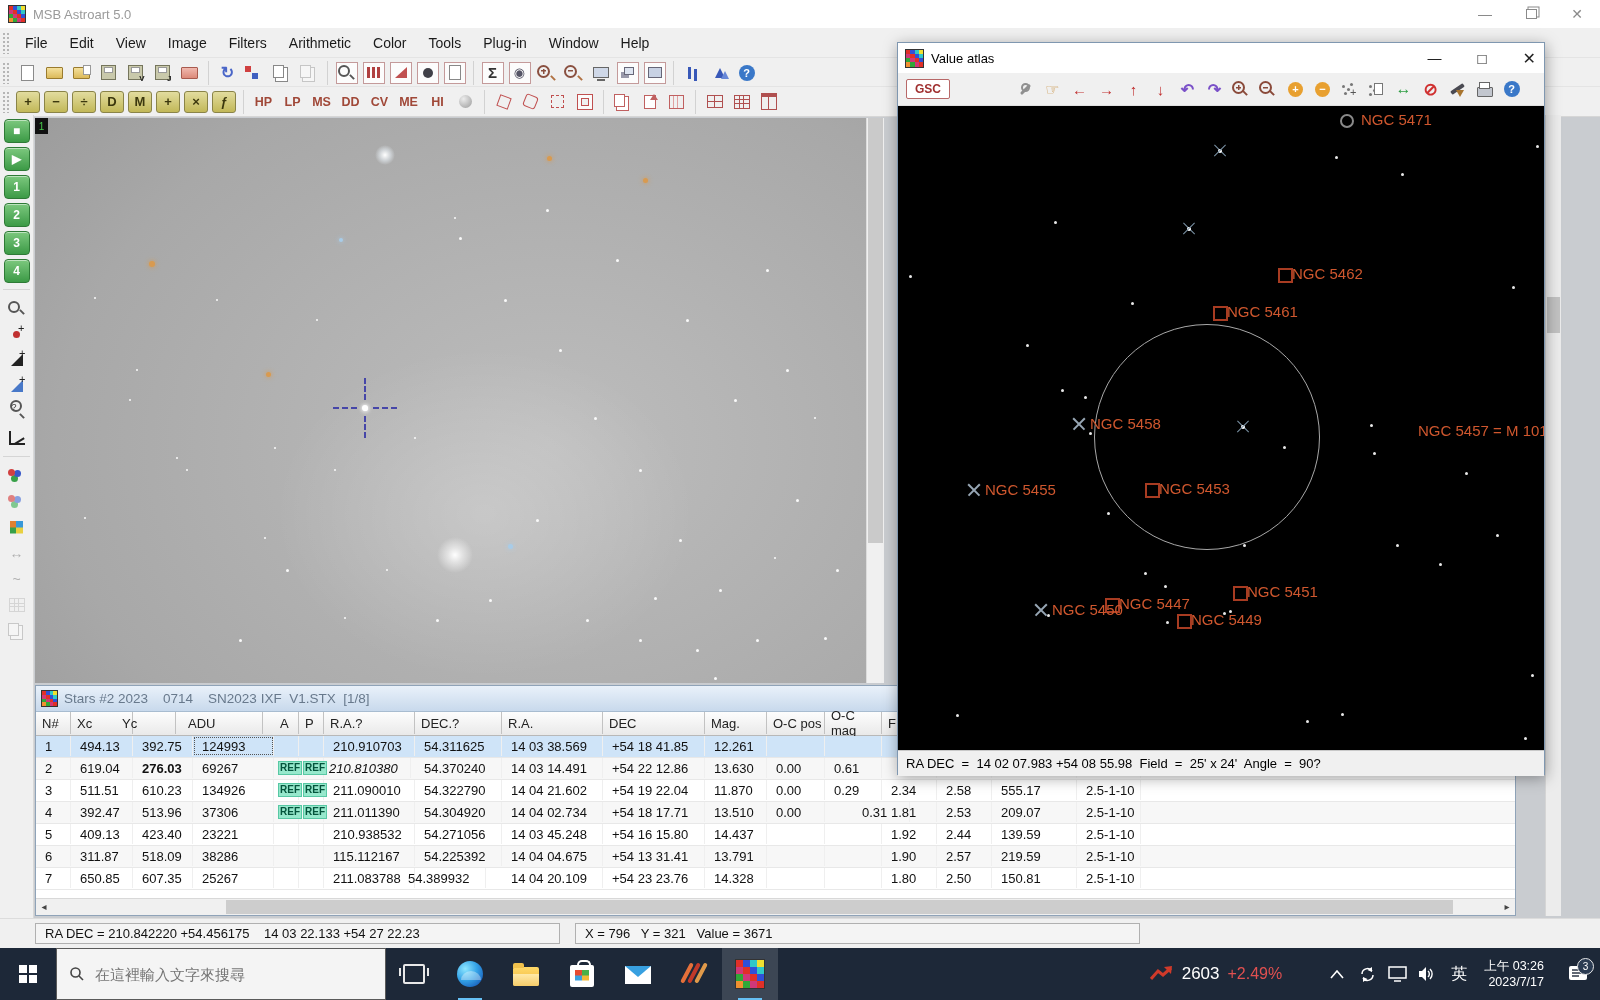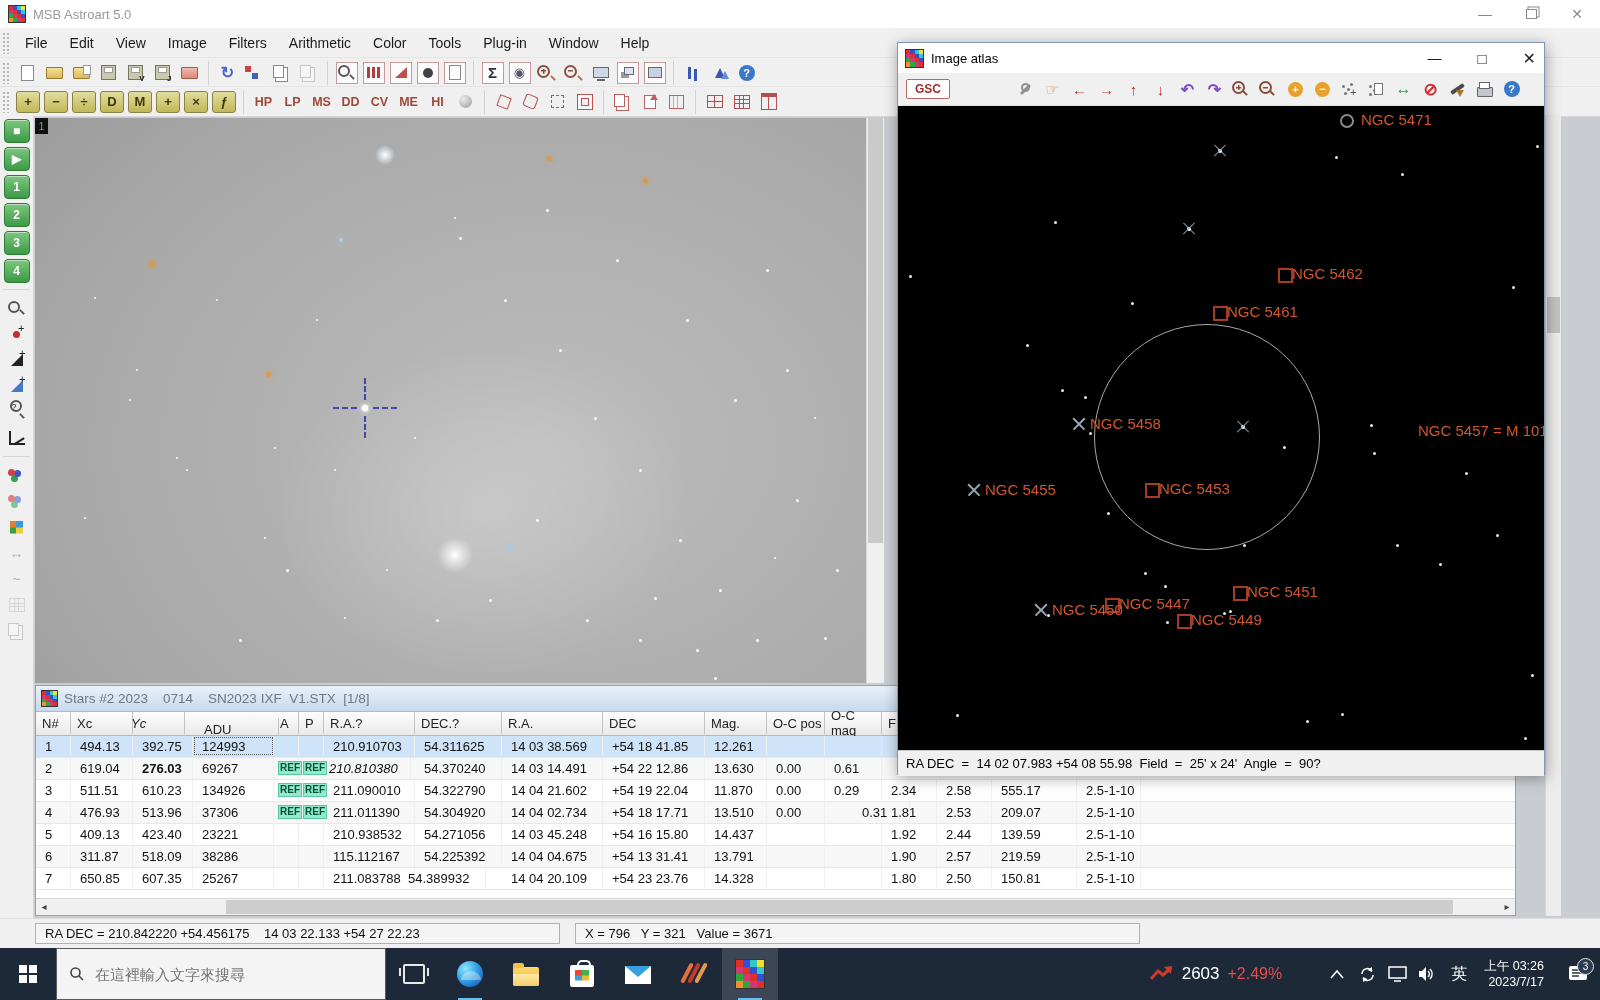--- a/index.html
+++ b/index.html
@@ -512,22 +512,22 @@
   </div>
 
   <div class="twin">
     <div class="ttitle">
       <span class="aa-logo"><span style="background: rgb(224, 48, 40);"></span><span style="background: rgb(48, 80, 216);"></span><span style="background: rgb(48, 200, 200);"></span><span style="background: rgb(240, 224, 48);"></span><span style="background: rgb(208, 56, 120);"></span><span style="background: rgb(224, 48, 40);"></span><span style="background: rgb(48, 80, 216);"></span><span style="background: rgb(48, 200, 200);"></span><span style="background: rgb(48, 168, 56);"></span><span style="background: rgb(208, 56, 120);"></span><span style="background: rgb(224, 48, 40);"></span><span style="background: rgb(48, 80, 216);"></span><span style="background: rgb(240, 144, 48);"></span><span style="background: rgb(48, 168, 56);"></span><span style="background: rgb(208, 56, 120);"></span><span style="background: rgb(224, 48, 40);"></span></span>
       <span>Stars #2 2023    0714    SN2023 IXF  V1.STX  [1/8]</span>
     </div>
     <div class="thead" id="thead">
         <div class="th" style="left: 0px; width: 35px;">N#</div>
         <div class="th" style="left: 35px; width: 62px;">Xc</div>
-        <div class="th" style="left: 89px; width: 60px; font-style: italic;">Yc</div>
-        <div class="th" style="left: 162px; width: 81px; margin-top: 6px;">ADU</div>
+        <div class="th" style="left: 80px; width: 60px;">Yc</div>
+        <div class="th" style="left: 146px; width: 81px;">ADU</div>
         <div class="th" style="left: 238px; width: 25px;">A</div>
         <div class="th" style="left: 263px; width: 25px;">P</div>
         <div class="th" style="left: 288px; width: 91px;">R.A.?</div>
         <div class="th" style="left: 379px; width: 87px;">DEC.?</div>
         <div class="th" style="left: 466px; width: 101px;">R.A.</div>
         <div class="th" style="left: 567px; width: 102px;">DEC</div>
         <div class="th" style="left: 669px; width: 62px;">Mag.</div>
         <div class="th" style="left: 731px; width: 58px;">O-C pos</div>
         <div class="th" style="left: 789px; width: 57px;">O-C mag</div>
         <div class="th" style="left: 846px; width: 55px;">F</div>
@@ -588,21 +588,21 @@
           <div class="td" style="left: 669px; width: 62px;">11.870</div>
           <div class="td" style="left: 731px; width: 58px;">0.00</div>
           <div class="td" style="left: 789px; width: 57px;">0.29</div>
           <div class="td" style="left: 846px; width: 55px;">2.34</div>
           <div class="td" style="left: 901px; width: 55px;">2.58</div>
           <div class="td" style="left: 956px; width: 85px;">555.17</div>
           <div class="td" style="left: 1041px; width: 64px;">2.5-1-10</div>
         </div>
         <div class="trow alt">
           <div class="td" style="left: 0px; width: 35px;">4</div>
-          <div class="td" style="left: 35px; width: 62px;">476.93</div>
+          <div class="td" style="left: 35px; width: 62px;">392.47</div>
           <div class="td" style="left: 97px; width: 60px;">513.96</div>
           <div class="td" style="left: 157px; width: 81px;">37306</div>
           <div class="td" style="left: 238px; width: 25px;"><span class="ref">REF</span></div>
           <div class="td" style="left: 263px; width: 25px;"><span class="ref">REF</span></div>
           <div class="td" style="left: 288px; width: 91px;">211.011390</div>
           <div class="td" style="left: 379px; width: 87px;">54.304920</div>
           <div class="td" style="left: 466px; width: 101px;">14 04 02.734</div>
           <div class="td" style="left: 567px; width: 102px;">+54 18 17.71</div>
           <div class="td" style="left: 669px; width: 62px;">13.510</div>
           <div class="td" style="left: 731px; width: 58px;">0.00</div>
@@ -699,21 +699,21 @@
           <span style="background: rgb(48, 200, 200);"></span>
           <span style="background: rgb(48, 168, 56);"></span>
           <span style="background: rgb(208, 56, 120);"></span>
           <span style="background: rgb(224, 48, 40);"></span>
           <span style="background: rgb(48, 80, 216);"></span>
           <span style="background: rgb(240, 144, 48);"></span>
           <span style="background: rgb(48, 168, 56);"></span>
           <span style="background: rgb(208, 56, 120);"></span>
           <span style="background: rgb(224, 48, 40);"></span>
         </span>
-      <span class="atitle-text">Image atlas</span>
+      <span class="atitle-text">Value atlas</span>
       <div class="actrls">
         <span>—</span>
         <span style="font-size:15px;">□</span>
         <span style="font-size:16px;">✕</span>
       </div>
     </div>
     <div class="atb" id="atlastb">
       <span class="gsc">GSC</span>
       <span style="width:62px;"></span>
     <div class="a-ic ">

